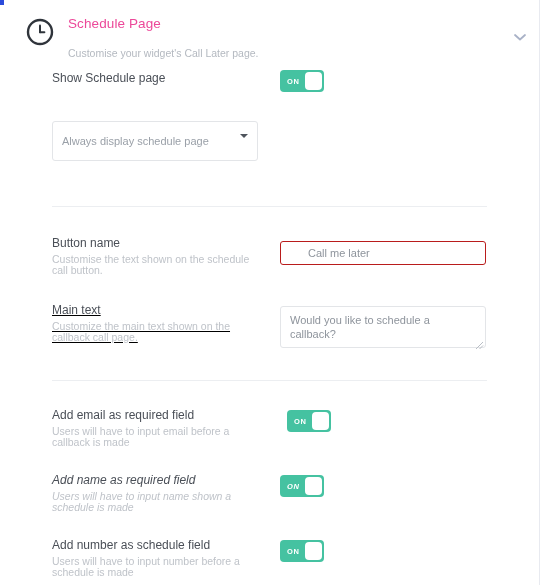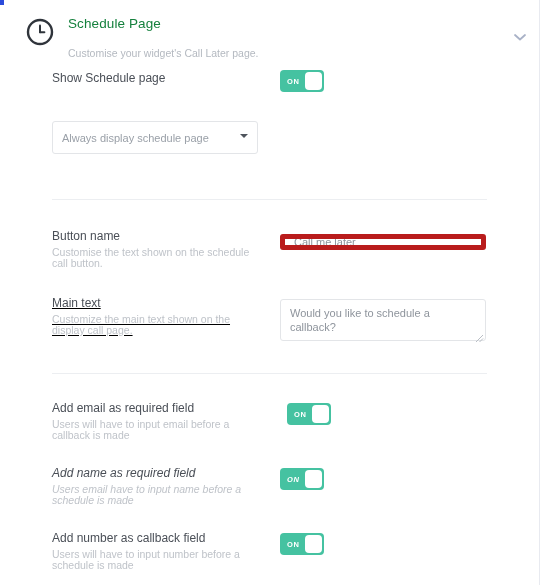--- a/index.html
+++ b/index.html
@@ -43,21 +43,21 @@
     width: 28px;
     height: 28px;
     margin-top: 3px;
   }
   .header-text {
     margin-left: 14px;
     padding-top: 1px;
   }
   .header-title {
     font-size: 13.5px;
-    color: #15803d;
+    color: #ec4899;
     letter-spacing: .1px;
     line-height: 16px;
   }
   .header-sub {
     font-size: 10.5px;
     color: #b4b9c0;
     line-height: 15px;
     margin-top: 14px;
   }
   .chevron {
@@ -123,21 +123,21 @@
     width: 17px;
     height: 18px;
     background: #ffffff;
     border-radius: 4px;
   }
 
   
   .select {
     position: relative;
     width: 206px;
-    height: 33px;
+    height: 40px;
     border: 1px solid #e3e5e8;
     border-radius: 3px;
     background: #fff;
     box-sizing: border-box;
     display: flex;
     align-items: center;
     cursor: pointer;
   }
   .select-value {
     font-size: 11px;
@@ -151,29 +151,29 @@
     width: 0;
     height: 0;
     border-left: 4px solid transparent;
     border-right: 4px solid transparent;
     border-top: 4px solid #4e545c;
   }
 
   
   .text-input {
     width: 206px;
-    height: 16px;
-    border: 5px solid #b91c1c;
+    height: 24px;
+    border: 1px solid #b91c1c;
     border-radius: 3px;
     background: #fff;
     box-sizing: border-box;
     font-family: "Liberation Sans", sans-serif;
     font-size: 11px;
     color: #8e949c;
-    padding: 0 9px;
+    padding: 0 27px;
     outline: none;
   }
   .text-input::placeholder { color: #8e949c; }
 
   .textarea-wrap {
     position: relative;
     width: 206px;
     height: 42px;
   }
   .textarea {
@@ -264,21 +264,21 @@
       <div class="field-desc">Customise the text shown on the schedule call button.</div>
     </div>
     <div class="row-control-col" style="margin-top:6px;">
       <input class="text-input" type="text" placeholder="Call me later" style="">
     </div>
   </div>
 
   <div class="row" style="margin-top:26px;text-decoration:underline;">
     <div class="row-label-col">
       <div class="field-label">Main text</div>
-      <div class="field-desc">Customize the main text shown on the display call page.</div>
+      <div class="field-desc">Customize the main text shown on the callback call page.</div>
     </div>
     <div class="row-control-col" style="margin-top:4px;">
       <div class="textarea-wrap">
         <textarea class="textarea" placeholder="Would you like to schedule a callback?" style=""></textarea>
         <span class="resize-grip">
           <svg viewBox="0 0 10 10" width="10" height="10">
             <line x1="9" y1="2" x2="2" y2="9" stroke="#b9bec5" stroke-width="1"></line>
             <line x1="9" y1="5.5" x2="5.5" y2="9" stroke="#b9bec5" stroke-width="1"></line>
           </svg>
         </span>
@@ -297,33 +297,33 @@
       <div class="toggle">
         <span class="on-text">ON</span>
         <span class="knob"></span>
       </div>
     </div>
   </div>
 
   <div class="row" style="margin-top:24px;font-style:italic;">
     <div class="row-label-col">
       <div class="field-label">Add name as required field</div>
-      <div class="field-desc">Users email have to input name before a schedule is made</div>
+      <div class="field-desc">Users will have to input name shown a schedule is made</div>
     </div>
     <div class="row-control-col" style="margin-top:3px;">
       <div class="toggle">
         <span class="on-text">ON</span>
         <span class="knob"></span>
       </div>
     </div>
   </div>
 
   <div class="row" style="margin-top:24px;">
     <div class="row-label-col">
-      <div class="field-label">Add number as callback field</div>
+      <div class="field-label">Add number as schedule field</div>
       <div class="field-desc">Users will have to input number before a schedule is made</div>
     </div>
     <div class="row-control-col" style="margin-top:3px;">
       <div class="toggle">
         <span class="on-text">ON</span>
         <span class="knob"></span>
       </div>
     </div>
   </div>
 

